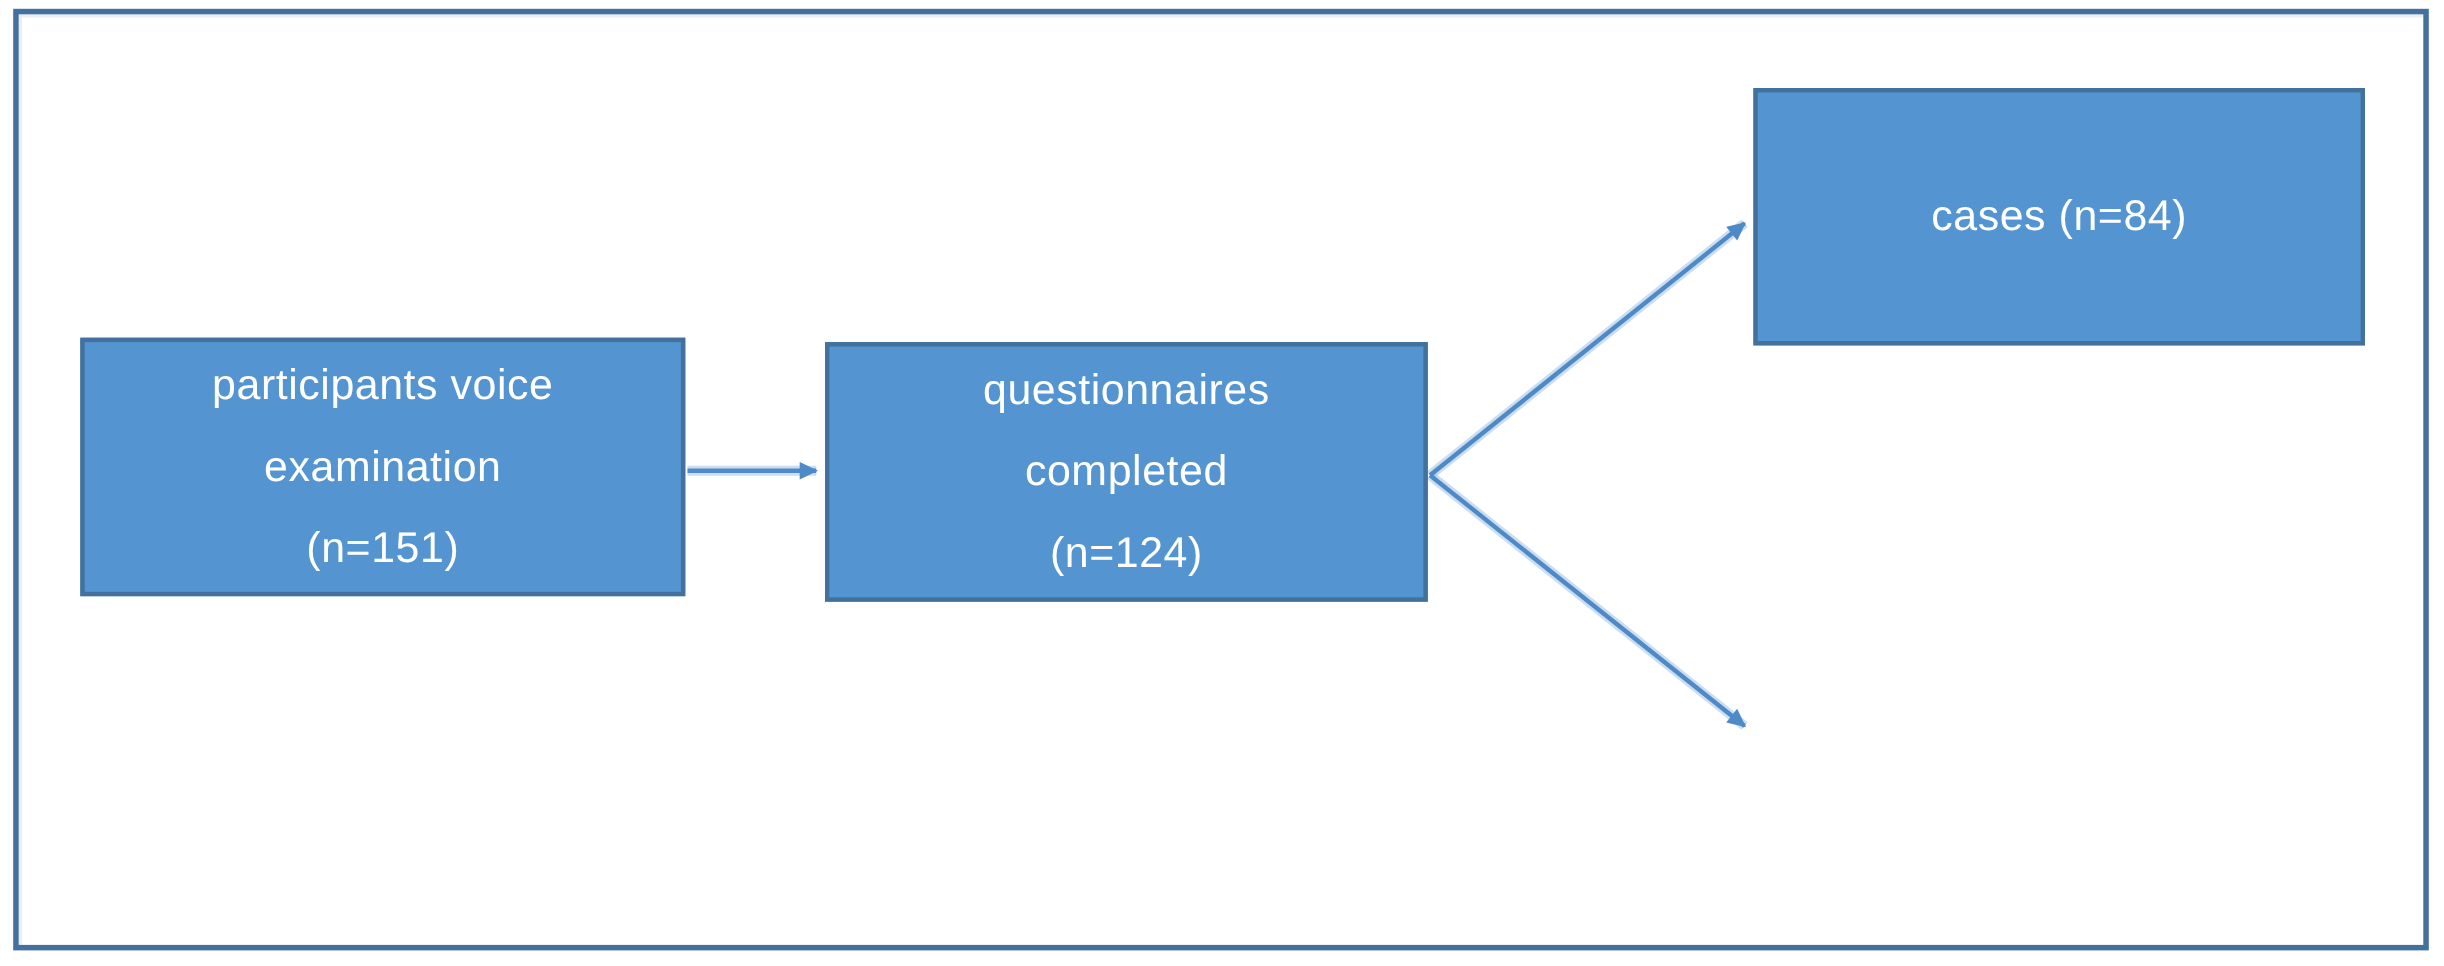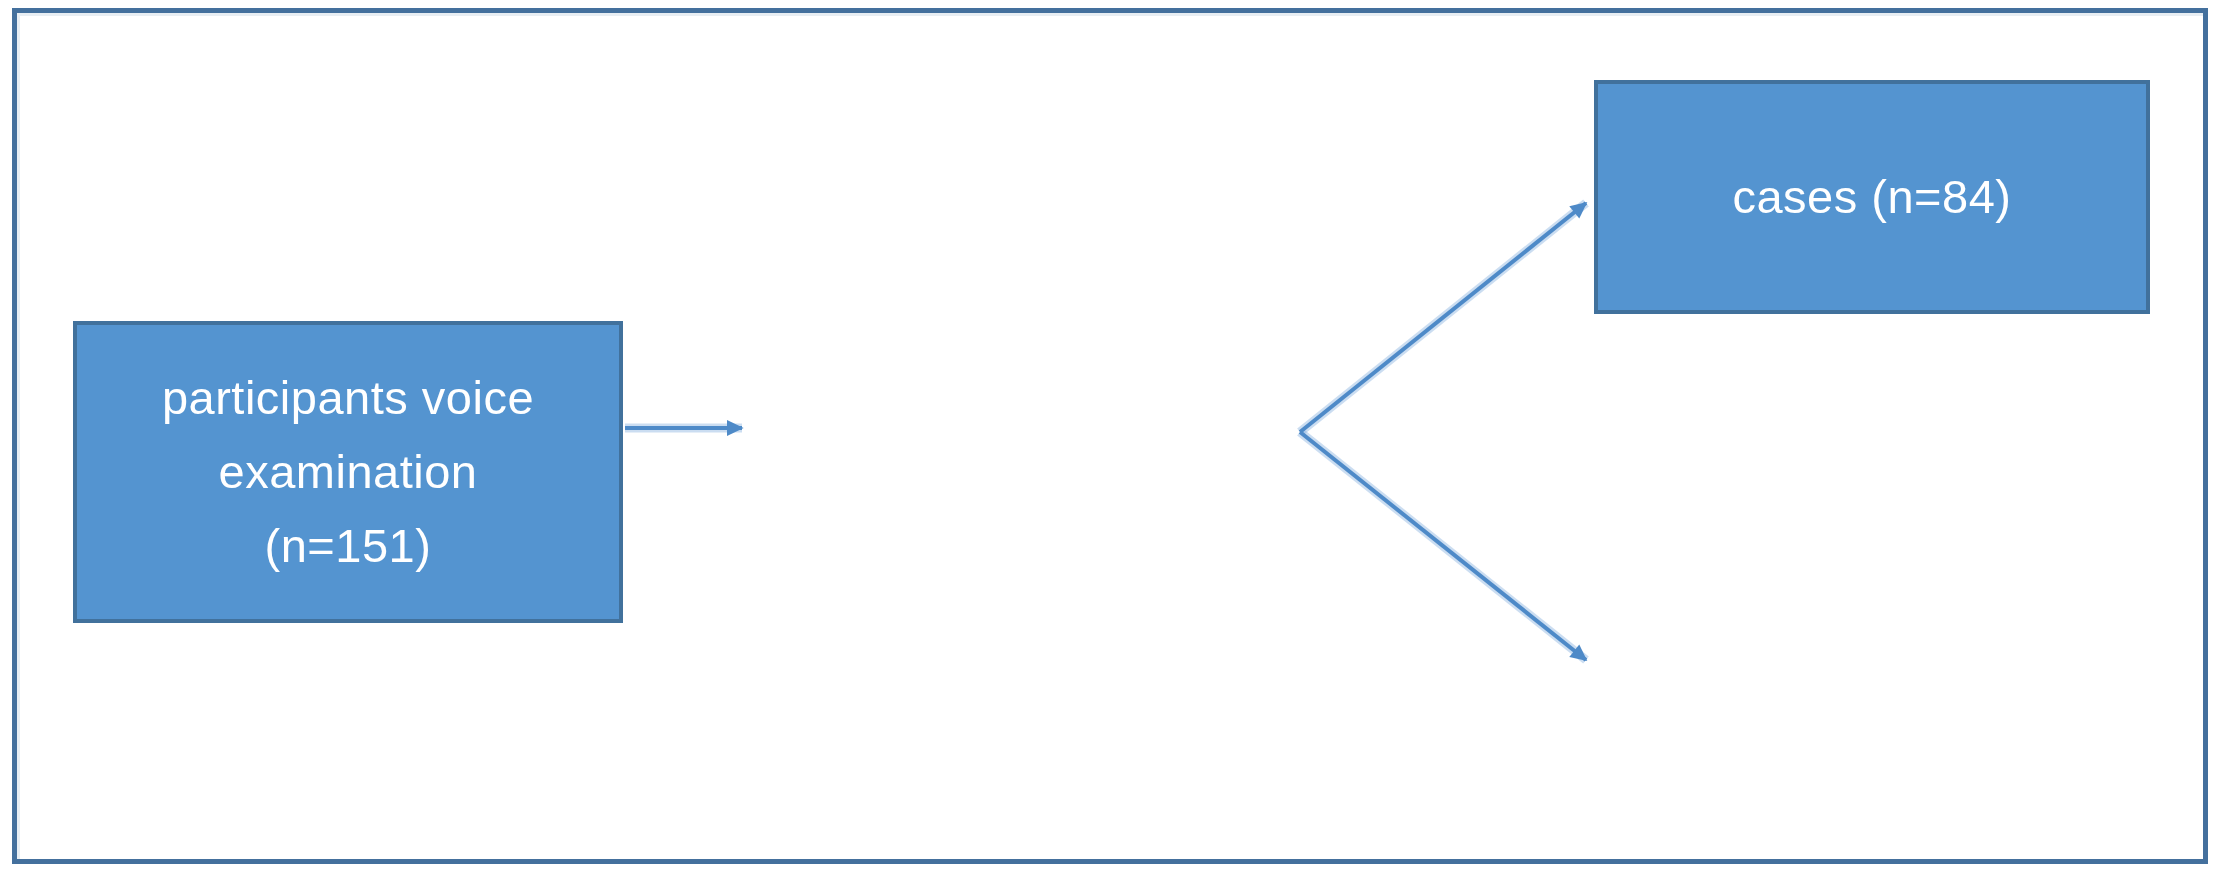--- a/index.html
+++ b/index.html
@@ -36,27 +36,27 @@
 
   .node {
     position: absolute;
     background: var(--node-fill);
     border: 4px solid var(--node-border);
     color: var(--text-color);
     display: flex;
     align-items: center;
     justify-content: center;
     text-align: center;
-    font-size: 47px;
+    font-size: 39px;
     line-height: 74px;
     white-space: pre-line;
     letter-spacing: 0.5px;
   }
 
-  .node-voice-exam     { left: 73px;   top: 321px; width: 550px; height: 302px; }
+  .node-voice-exam     { left: 73px;   top: 307px; width: 550px; height: 235px; }
   .node-questionnaires { left: 750px;  top: 311px; width: 548px; height: 236px; }
   .node-cases          { left: 1594px; top: 80px;  width: 556px; height: 234px; }
   .node-controls       { left: 1594px; top: 548px; width: 556px; height: 237px; }
 
   .edges {
     position: absolute;
     left: 0; top: 0;
     width: 2222px;
     height: 878px;
     pointer-events: none;
@@ -87,17 +87,20 @@
 
     <line class="edge-line" x1="1300" y1="432" x2="1586" y2="203" marker-end="url(#ah)"></line>
 
     <line class="edge-line" x1="1300" y1="432" x2="1586" y2="660" marker-end="url(#ah)"></line>
   </svg>
 
   <div class="node node-voice-exam">participants voice
 examination
 (n=151)</div>
 
+  <div class="node node-questionnaires">questionnaires
+completed
+(n=124)</div>
 
   <div class="node node-cases">cases (n=84)</div>
 
 
 </div>
 
 </body></html>

